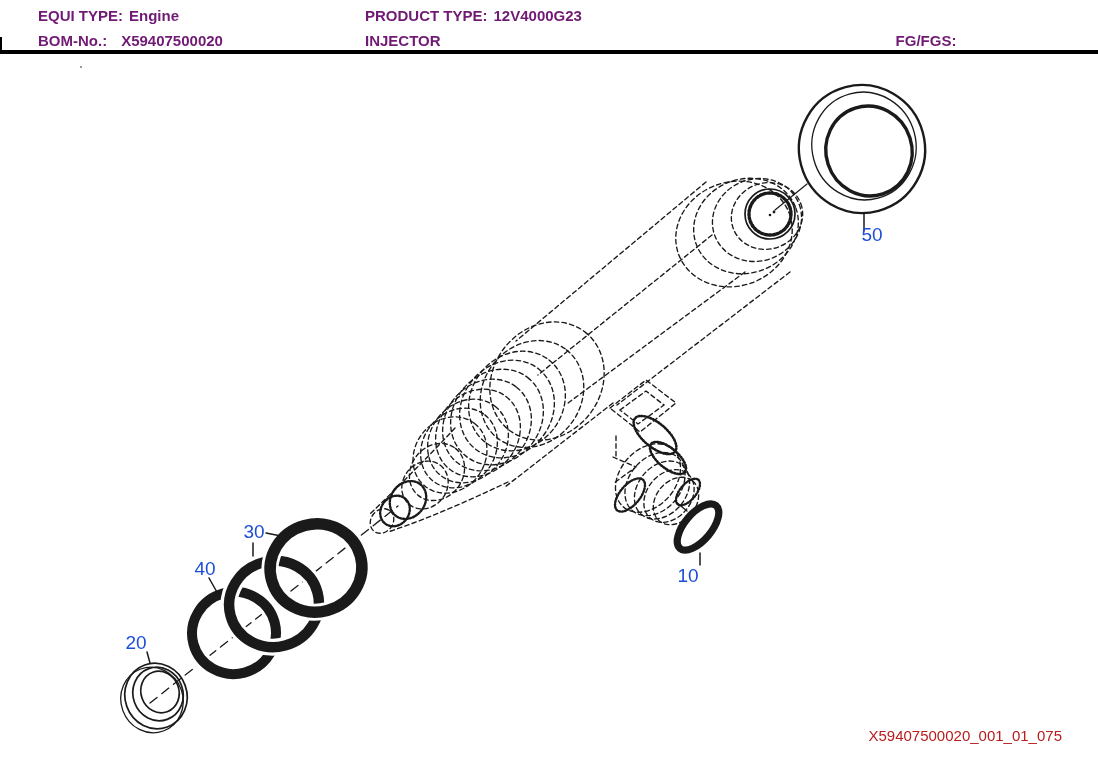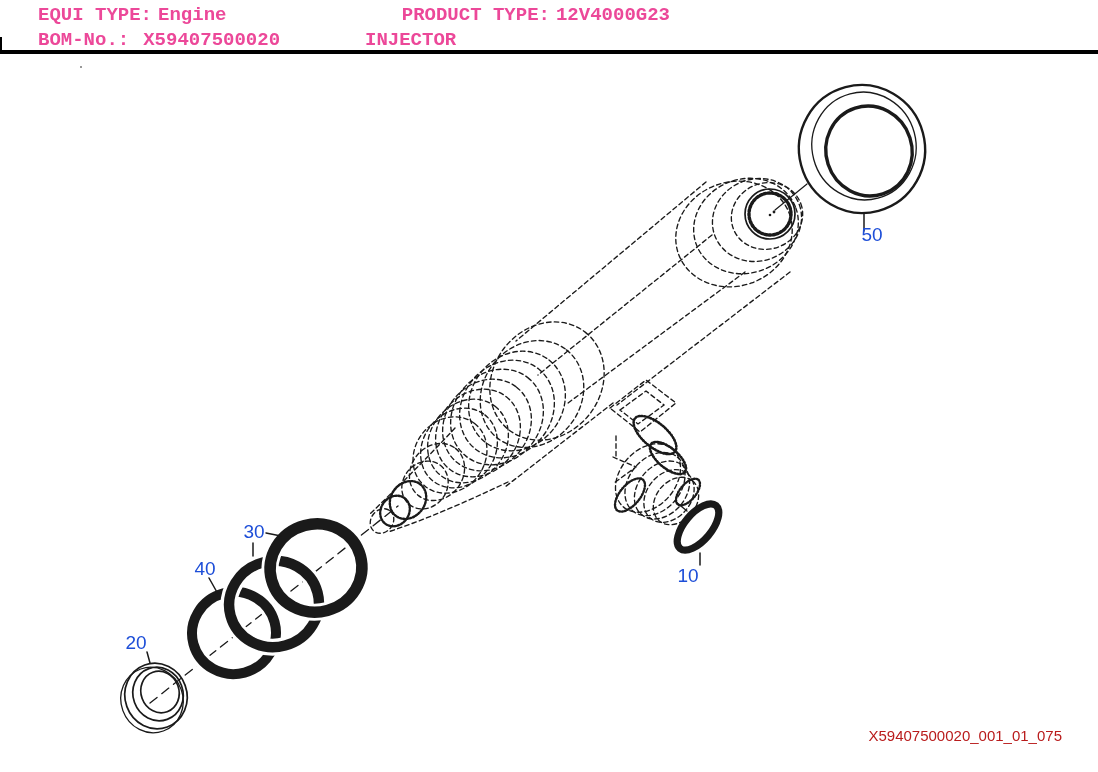--- a/index.html
+++ b/index.html
@@ -1,25 +1,25 @@
 <!DOCTYPE html>
 <html><head>
 <meta charset="utf-8">
 <style>
   html,body{margin:0;padding:0;background:#fff;}
   .page{position:relative;width:1098px;height:772px;background:#ffffff;overflow:hidden;
         font-family:"Liberation Sans", sans-serif;color:#1a1a1a;}
   
   .titleblock{position:absolute;left:0;top:0;width:1098px;height:50px;}
-  .tb-cell{position:absolute;white-space:nowrap;font-weight:bold;font-size:19px;line-height:19px;color:#ec4899;font-family:Liberation Mono, monospace;}
+  .tb-cell{position:absolute;white-space:nowrap;font-weight:bold;font-size:15px;line-height:19px;color:#701a75;}
   .tb-val{margin-left:6px;}
   .tb-val-wide{margin-left:14px;}
   .r1{top:6px;} .r2{top:31px;}
   .c1{left:38px;}
-  .c2{left:365px;width:282px;text-align:right;margin-left:23px;}
+  .c2{left:365px;width:282px;text-align:left;}
   .c2c{left:365px;width:282px;text-align:left;}
   .c3{left:790px;width:272px;text-align:left;}
   .c3c{left:790px;width:272px;text-align:center;}
   .rule{position:absolute;left:0;top:50px;width:1098px;height:4px;background:#000;}
   .edge-tick{position:absolute;left:0;top:37px;width:2px;height:13px;background:#000;}
   .artifact-dot{position:absolute;left:80px;top:66px;width:2px;height:2px;background:#777;border-radius:50%;}
   
   .drawing{position:absolute;left:0;top:54px;width:1098px;height:718px;}
   svg{position:absolute;left:0;top:0;}
   .callout{position:absolute;transform:translateX(-50%);font-size:19px;line-height:20px;
@@ -35,20 +35,21 @@
     <div class="tb-cell r1 c1">
       <span>EQUI TYPE:</span><span class="tb-val">Engine</span>
     </div>
     <div class="tb-cell r1 c2">
       <span>PRODUCT TYPE:</span><span class="tb-val">12V4000G23</span>
     </div>
     <div class="tb-cell r2 c1">
       <span>BOM-No.:</span><span class="tb-val-wide">X59407500020</span>
     </div>
     <div class="tb-cell r2 c2c">INJECTOR</div>
+    <div class="tb-cell r2 c3c">FG/FGS:</div>
   </div>
   <div class="rule"></div>
   <div class="edge-tick"></div>
   <div class="artifact-dot"></div>
 
   <div class="drawing">
 
     <svg width="1098" height="718" viewBox="0 54 1098 718">
       <g fill="none" stroke="#1a1a1a" stroke-linecap="round">
 

